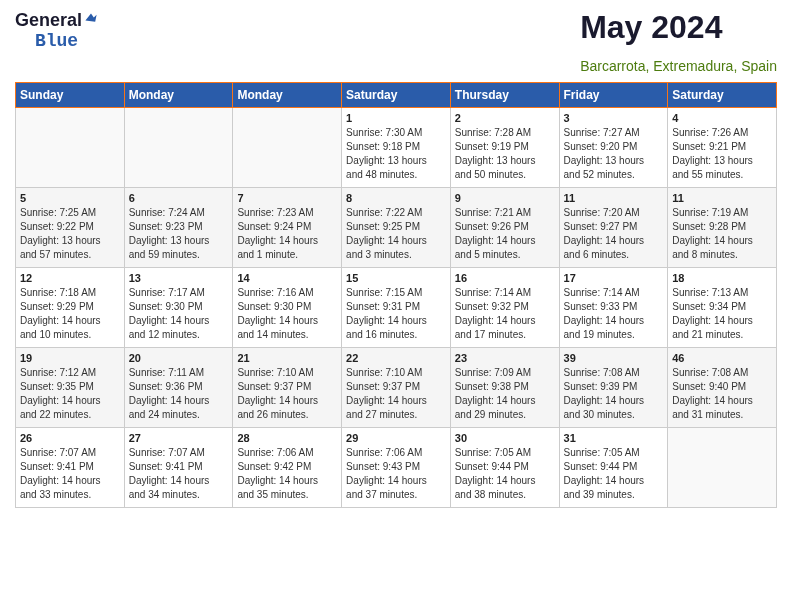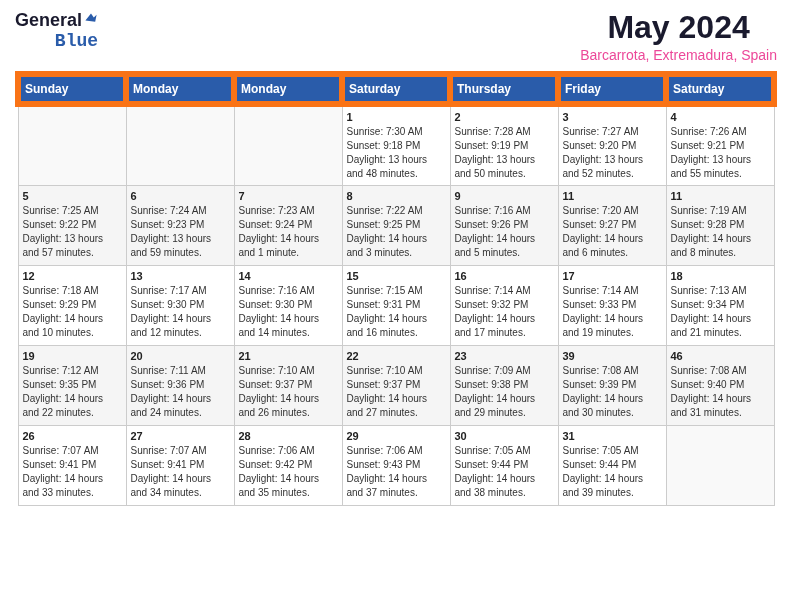--- a/index.html
+++ b/index.html
@@ -16,21 +16,21 @@
     }
     .header {
       display: flex;
       justify-content: space-between;
       align-items: flex-start;
       margin-bottom: 8px;
     }
     .logo {
       display: flex;
       flex-direction: column;
-      align-items: flex-end;
+      align-items: center;
     }
     .logo-text {
       display: flex;
       align-items: center;
       gap: 2px;
     }
     .logo-general {
       font-size: 18px;
       font-weight: bold;
       color: #1a1a2e;
@@ -42,48 +42,48 @@
       font-family: Liberation Mono, monospace;
     }
     .logo-icon {
       display: inline-block;
       width: 14px;
       height: 14px;
       position: relative;
       top: -2px;
     }
     .title-block {
-      text-align: center;
+      text-align: left;
     }
     .month-title {
       font-size: 32px;
       font-weight: bold;
       color: #1a1a2e;
       line-height: 1.1;
     }
     .location-title {
       font-size: 14px;
-      color: #ec4899;
-      margin-top: 2px;
+      color: #4d7c0f;
+      margin-top: 13px;
     }
     table {
       width: 100%;
       border-collapse: collapse;
       table-layout: fixed;
     }
     thead tr {
       background-color: #2a5caa;
     }
     thead th {
       color: #fff;
       font-size: 12px;
       font-weight: bold;
       padding: 5px 4px;
       text-align: left;
-      border: 6px solid #f97316;
+      border: 1px solid #f97316;
     }
     tbody td {
       border: 1px solid #ccc;
       vertical-align: top;
       padding: 4px 4px 4px 4px;
       height: 80px;
       font-size: 10px;
       color: #222;
       background: #fff;
     }
@@ -195,21 +195,21 @@
           </td>
           <td>
             <span class="day-num">8</span>
             <div class="cell-content">Sunrise: 7:22 AM
 Sunset: 9:25 PM
 Daylight: 14 hours
 and 3 minutes.</div>
           </td>
           <td>
             <span class="day-num">9</span>
-            <div class="cell-content">Sunrise: 7:16 AM
+            <div class="cell-content">Sunrise: 7:21 AM
 Sunset: 9:26 PM
 Daylight: 14 hours
 and 5 minutes.</div>
           </td>
           <td>
             <span class="day-num">11</span>
             <div class="cell-content">Sunrise: 7:20 AM
 Sunset: 9:27 PM
 Daylight: 14 hours
 and 6 minutes.</div>

